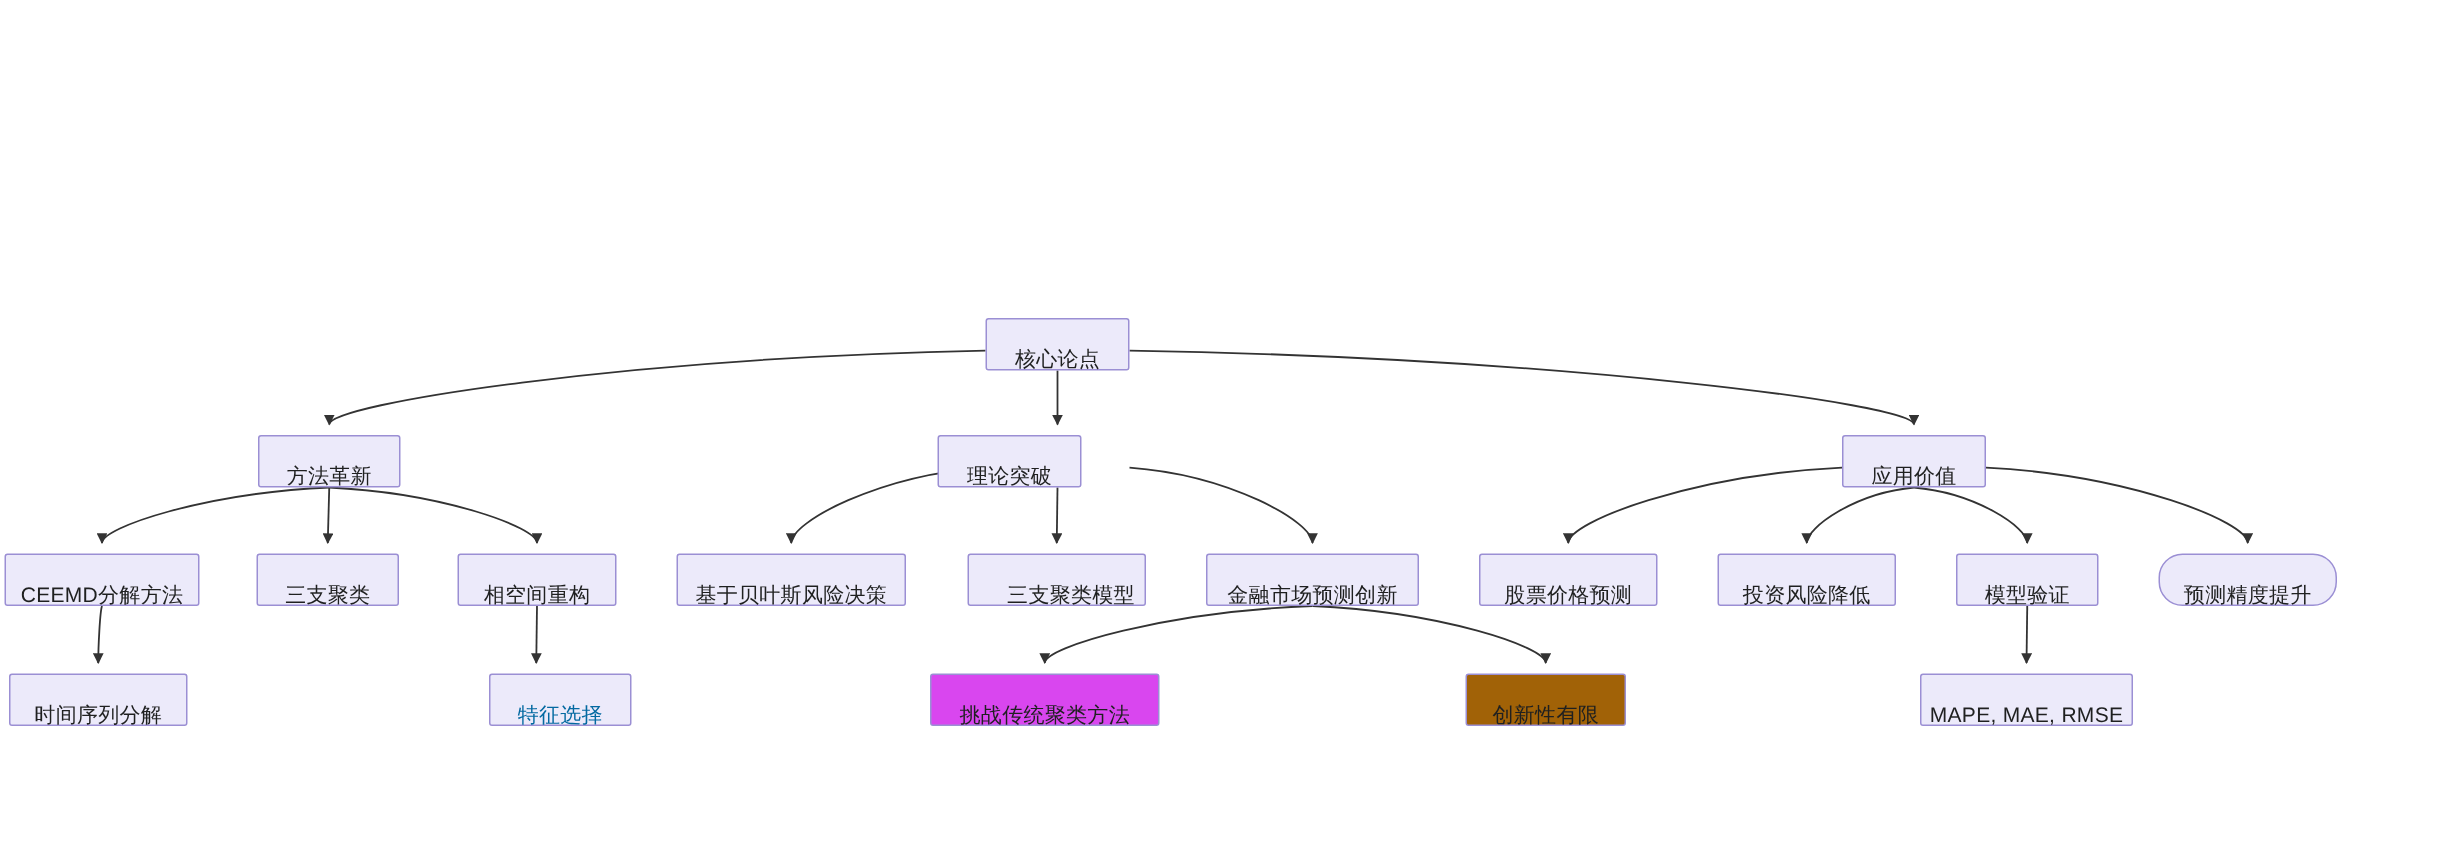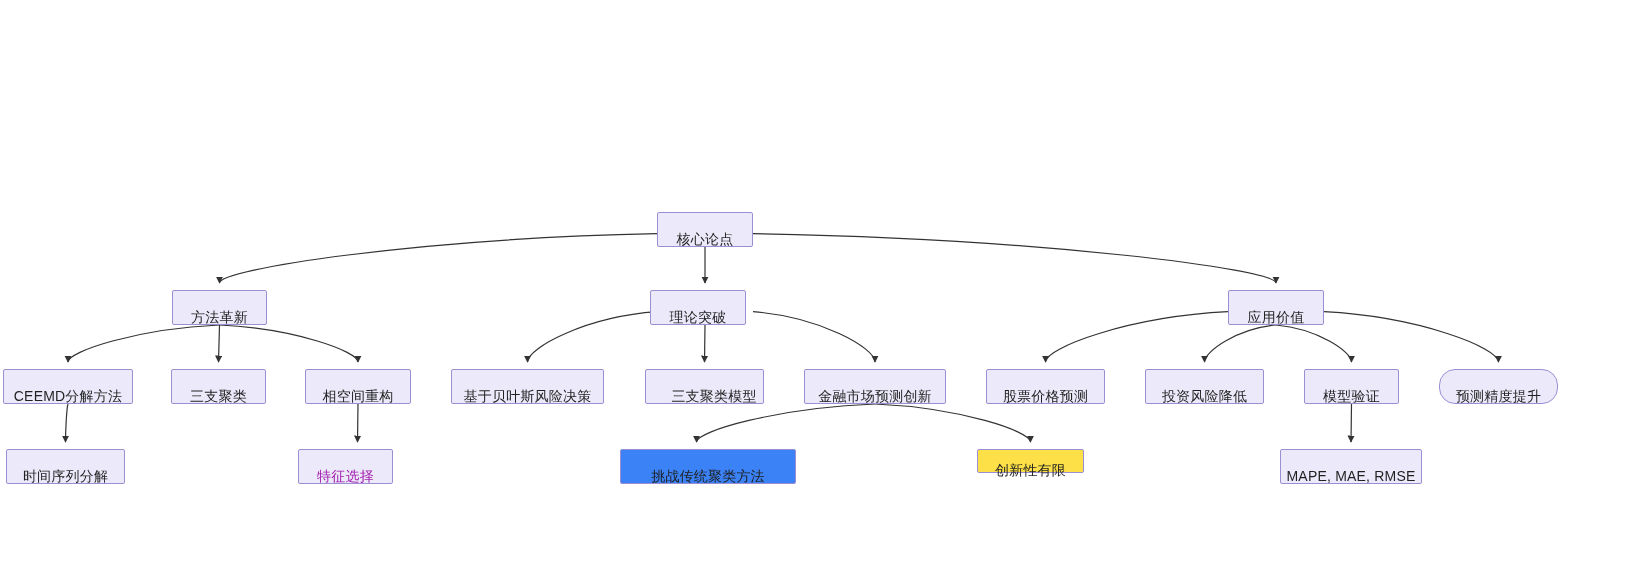--- a/index.html
+++ b/index.html
@@ -76,21 +76,21 @@
         <path d="M 1351.5 404 L 1351 442" fill="none" stroke="#333333" stroke-width="1.2" marker-end="url(#arrow)"></path>
       </g>
   </svg>
   <div id="nodes-layer">
       <div class="node" style="left: 657px; top: 212px; width: 96px; height: 35px; background: rgb(236, 234, 250); border-color: rgb(155, 143, 212); color: rgb(31, 32, 32);">
         <span class="node-label">核心论点</span>
       </div>
       <div class="node" style="left: 172px; top: 290px; width: 95px; height: 35px; background: rgb(236, 234, 250); border-color: rgb(155, 143, 212); color: rgb(31, 32, 32);">
         <span class="node-label">方法革新</span>
       </div>
-      <div class="node" style="left: 650px; top: 290px; width: 96px; height: 35px; background: rgb(236, 234, 250); border-color: rgb(155, 143, 212); color: rgb(31, 32, 32);">
+      <div class="node" style="left: 625px; top: 290px; width: 96px; height: 35px; background: rgb(236, 234, 250); border-color: rgb(155, 143, 212); color: rgb(31, 32, 32);">
         <span class="node-label">理论突破</span>
       </div>
       <div class="node" style="left: 1228px; top: 290px; width: 96px; height: 35px; background: rgb(236, 234, 250); border-color: rgb(155, 143, 212); color: rgb(31, 32, 32);">
         <span class="node-label">应用价值</span>
       </div>
       <div class="node" style="left: 3px; top: 369px; width: 130px; height: 35px; background: rgb(236, 234, 250); border-color: rgb(155, 143, 212); color: rgb(31, 32, 32);">
         <span class="node-label">CEEMD分解方法</span>
       </div>
       <div class="node" style="left: 171px; top: 369px; width: 95px; height: 35px; background: rgb(236, 234, 250); border-color: rgb(155, 143, 212); color: rgb(31, 32, 32);">
         <span class="node-label">三支聚类</span>
@@ -115,26 +115,26 @@
       </div>
       <div class="node" style="left: 1304px; top: 369px; width: 95px; height: 35px; background: rgb(236, 234, 250); border-color: rgb(155, 143, 212); color: rgb(31, 32, 32);">
         <span class="node-label">模型验证</span>
       </div>
       <div class="node" style="left: 1439px; top: 369px; width: 119px; height: 35px; background: rgb(236, 234, 250); border-color: rgb(155, 143, 212); color: rgb(31, 32, 32); border-radius: 16px;">
         <span class="node-label">预测精度提升</span>
       </div>
       <div class="node" style="left: 6px; top: 449px; width: 119px; height: 35px; background: rgb(236, 234, 250); border-color: rgb(155, 143, 212); color: rgb(31, 32, 32);">
         <span class="node-label">时间序列分解</span>
       </div>
-      <div class="node" style="left: 298px; top: 449px; width: 95px; height: 35px; background: rgb(236, 234, 250); border-color: rgb(155, 143, 212); color: #a21caf;">
+      <div class="node" style="left: 326px; top: 449px; width: 95px; height: 35px; background: rgb(236, 234, 250); border-color: rgb(155, 143, 212); color: #0369a1;">
         <span class="node-label">特征选择</span>
       </div>
-      <div class="node" style="left: 620px; top: 449px; width: 176px; height: 35px; background: #3b82f6; border-color: rgb(155, 143, 212); color: rgb(31, 32, 32);">
+      <div class="node" style="left: 620px; top: 449px; width: 153px; height: 35px; background: #d946ef; border-color: rgb(155, 143, 212); color: rgb(31, 32, 32);">
         <span class="node-label">挑战传统聚类方法</span>
       </div>
-      <div class="node" style="left: 977px; top: 449px; width: 107px; height: 24px; background: #fde047; border-color: rgb(155, 143, 212); color: rgb(31, 32, 32);">
+      <div class="node" style="left: 977px; top: 449px; width: 107px; height: 35px; background: #a16207; border-color: rgb(155, 143, 212); color: rgb(31, 32, 32);">
         <span class="node-label">创新性有限</span>
       </div>
       <div class="node" style="left: 1280px; top: 449px; width: 142px; height: 35px; background: rgb(236, 234, 250); border-color: rgb(155, 143, 212); color: rgb(31, 32, 32); justify-content: center;">
         <span class="node-label">MAPE, MAE, RMSE</span>
       </div>
     </div>
 </div>
 
 </body></html>

